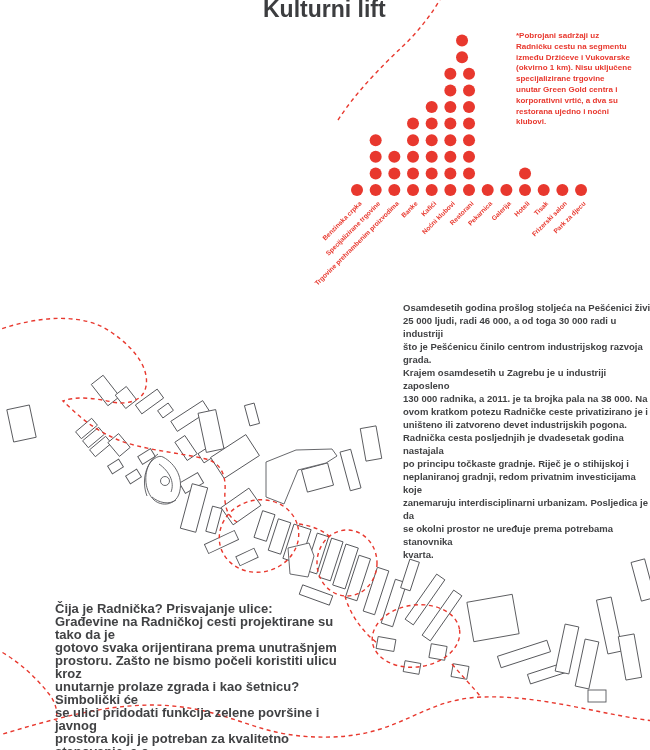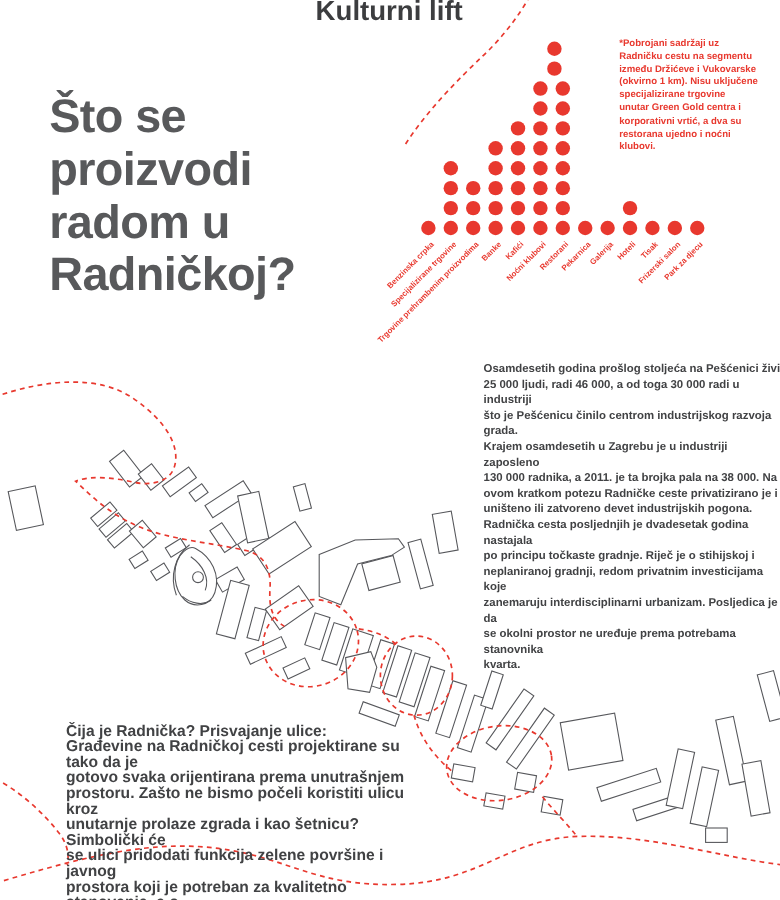--- a/index.html
+++ b/index.html
@@ -171,24 +171,20 @@
       <circle cx="543.7" cy="190" r="6" fill="#e8382e"></circle>
       <text transform="translate(548.7 204) rotate(-45)" text-anchor="end" fill="#e8382e" font-size="6.6" font-weight="bold">Tisak</text>
       <circle cx="562.37" cy="190" r="6" fill="#e8382e"></circle>
       <text transform="translate(567.37 204) rotate(-45)" text-anchor="end" fill="#e8382e" font-size="6.6" font-weight="bold">Frizerski salon</text>
       <circle cx="581.04" cy="190" r="6" fill="#e8382e"></circle>
       <text transform="translate(586.04 204) rotate(-45)" text-anchor="end" fill="#e8382e" font-size="6.6" font-weight="bold">Park za djecu</text>
     </svg>
 
   <div class="header-title">Kulturni lift</div>
 
-  <div class="big-title">Što se
-proizvodi
-radom u
-Radničkoj?</div>
 
   <div class="annotation">*Pobrojani sadržaji uz
 Radničku cestu na segmentu
 između Držićeve i Vukovarske
 (okvirno 1 km). Nisu uključene
 specijalizirane trgovine
 unutar Green Gold centra i
 korporativni vrtić, a dva su
 restorana ujedno i noćni
 klubovi.</div>

